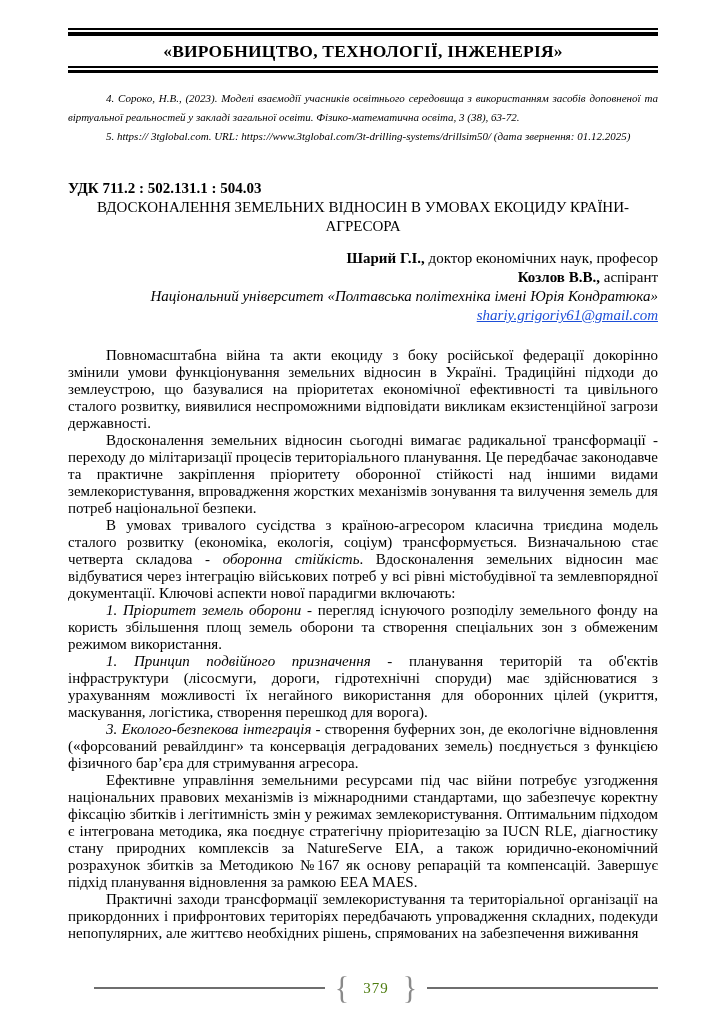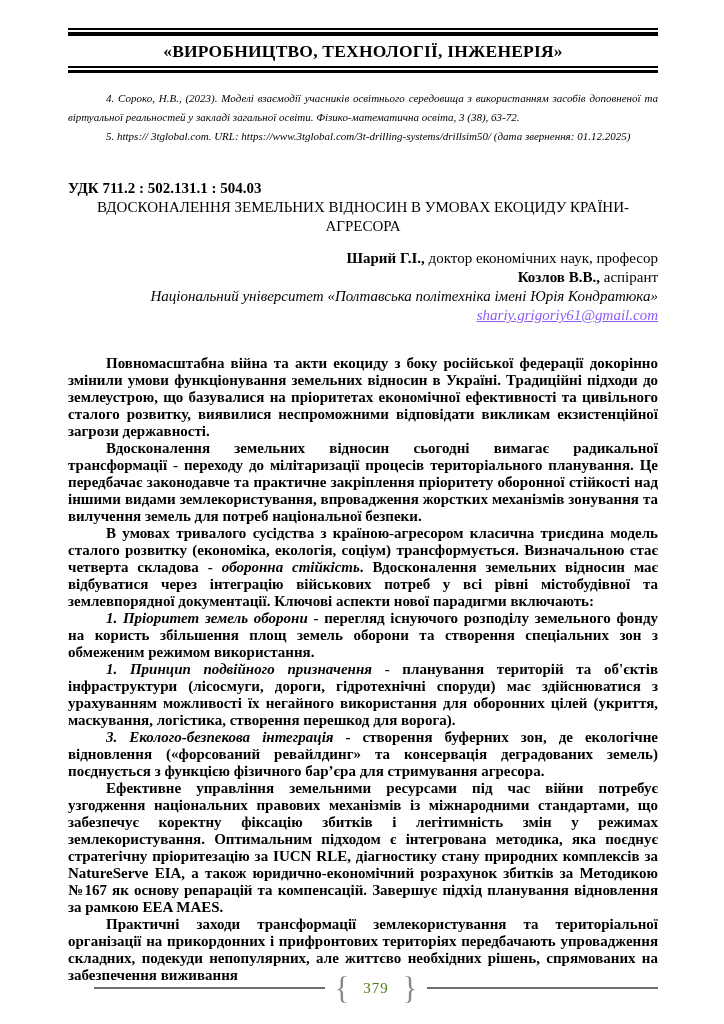--- a/index.html
+++ b/index.html
@@ -52,29 +52,29 @@
   }
   .authors {
     margin-top:13px;
     text-align:right;
     font-size:15px;
     line-height:19px;
   }
   .author-name { font-weight:bold; }
   .affiliation { font-style:italic; }
   .email-line a, .email-link {
-    color:#8b5cf6;
+    color:#1d4ed8;
     font-style:italic;
     text-decoration:underline;
     cursor:pointer;
     text-align:center;
   }
 
   
-  .art-body { margin-top:30px;font-weight:bold; }
+  .art-body { margin-top:22px; }
   .body-par {
     font-size:15px;
     line-height:17px;
     text-align:justify;
     text-indent:38px;
   }
   .it { font-style:italic; }
 
   
   .footer {

